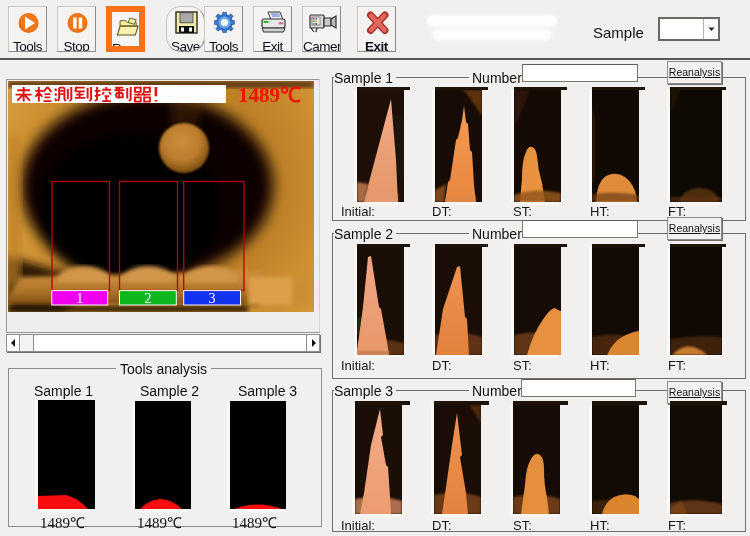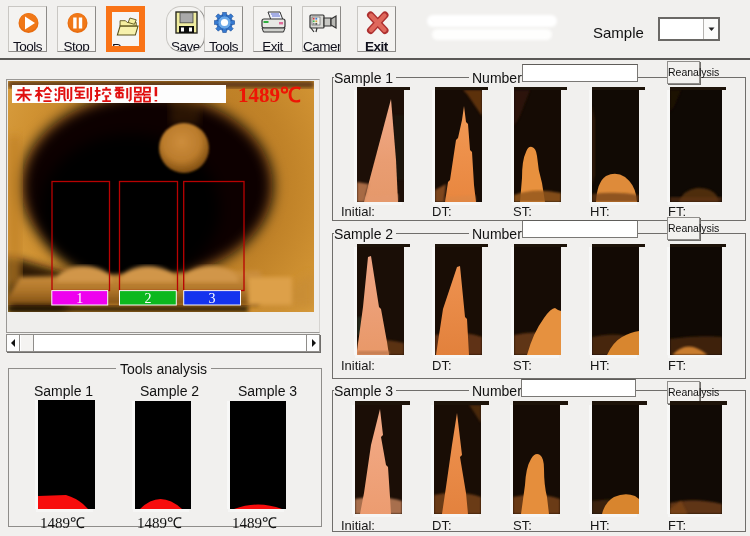--- a/index.html
+++ b/index.html
@@ -6,22 +6,22 @@
 html,body { width:750px; height:536px; overflow:hidden; }
 body { background:#f1f0ee; font-family:"Liberation Sans", sans-serif; position:relative; }
 .btn { position:absolute; top:6px; width:39px; height:46px; background:#f4f3f1;
   border:1px solid #c9c7c3; border-right-color:#8d8b88; border-bottom-color:#8d8b88;
   text-align:center; overflow:hidden; }
 .btn .ic { position:absolute; top:3px; left:0; width:100%; height:26px; }
 .btn .lb { position:absolute; top:32px; left:0; width:100%; font-size:13.5px; color:#10101c; letter-spacing:-0.5px;}
 #sep { position:absolute; left:0; top:58px; width:750px; height:2px; background:#5a5856; }
 .gb { position:absolute; border:1px solid #8f8d8a; }
 .inp { position:absolute; background:#fff; border:1px solid #7a7875; border-top-color:#5f5d5a; }
-.rbtn { position:absolute; width:33px; height:23px; background:#f2f1ef; border:1px solid #908e8b;
-  box-shadow:1px 1px 0 #706e6b; font-size:10.5px; text-align:right; line-height:21px; color:#111; }
+.rbtn { position:absolute; width:55px; height:23px; background:#f2f1ef; border:1px solid #908e8b;
+  box-shadow:1px 1px 0 #706e6b; font-size:10.5px; text-align:center; line-height:21px; color:#111;text-decoration:underline; }
 .thumb { position:absolute; overflow:hidden; box-shadow:-3px 0 0 #f8f8f7, -2px 3px 0 #f6f6f5; }
 .cap { position:absolute; height:3px; background:#1d1309; }
 .tl { position:absolute; font-size:13px; color:#151515; }
 .st { position:absolute; font-size:13px; color:#111; }
 </style>
 </head>
 <body>
 
 <div class="btn" style="left:8px;">
  <div class="ic"><svg width="39" height="26" viewBox="0 0 39 26">

